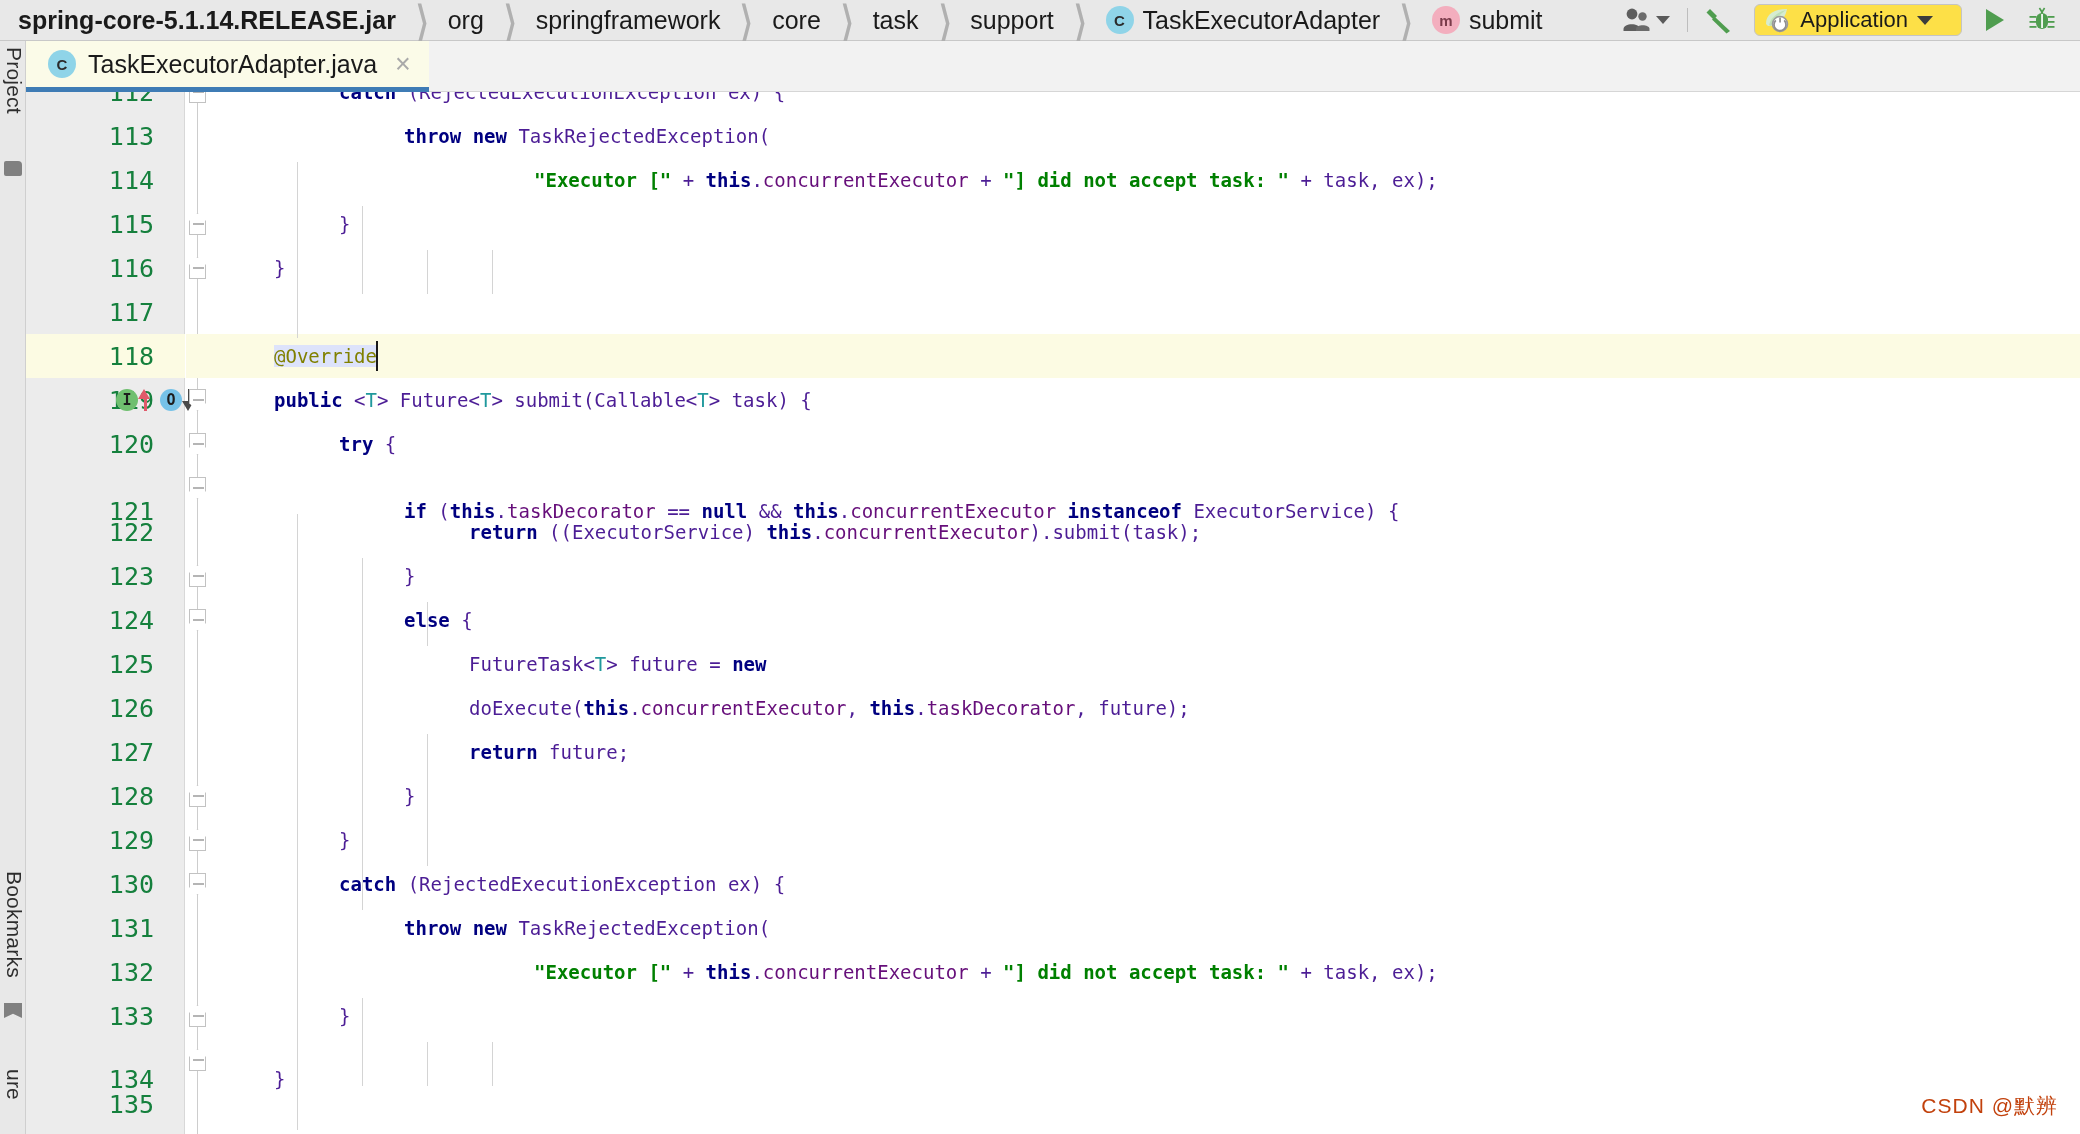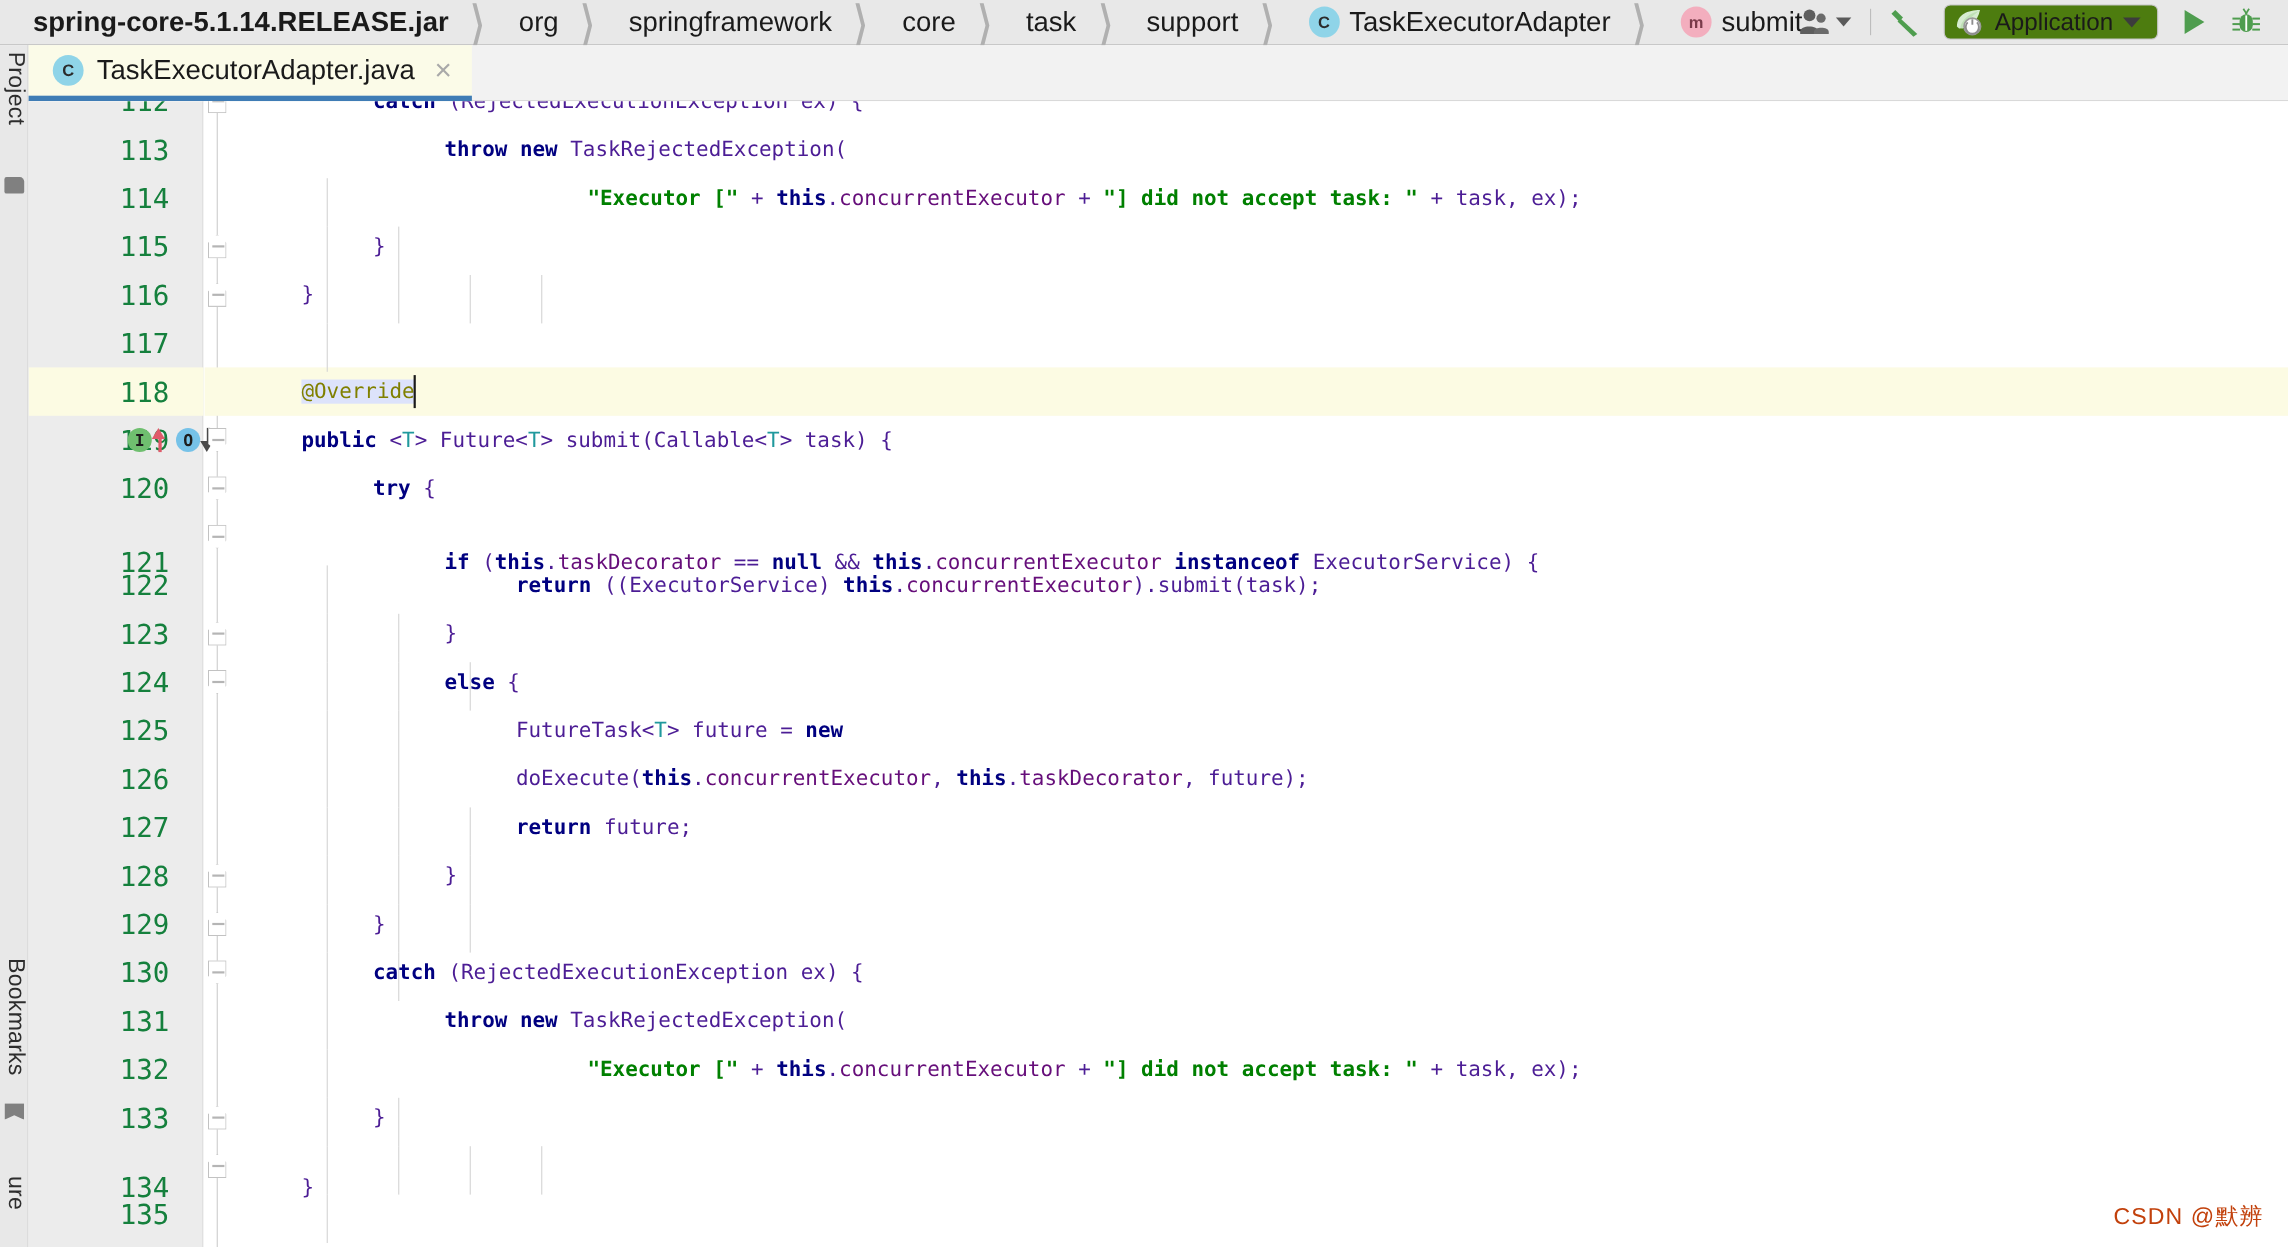--- a/index.html
+++ b/index.html
@@ -16,21 +16,20 @@
     position: absolute; top: 0; left: 0; width: 2080px; height: 41px;
     background: #e8e8e8;
     border-bottom: 1px solid #c8c8c8;
     display: flex; align-items: center;
   }
   .crumbs { display: flex; align-items: center; height: 41px; padding-left: 16px; flex: 1; min-width: 0; }
   .crumb {
     display: flex; align-items: center; gap: 9px;
     font-size: 25px; color: #1a1a1a; white-space: nowrap;
     padding: 0 2px;
-    margin-left: 12px;
   }
   .crumb.bold { font-weight: bold; }
   .sep {
     color: #b0b0b0; font-size: 26px; margin: 0 13px; font-weight: 300;
     transform: scaleX(0.62) scaleY(1.55); display: inline-block;
   }
   .cbadge {
     width: 28px; height: 28px; border-radius: 50%;
     display: inline-flex; align-items: center; justify-content: center;
     font-size: 15px; font-weight: bold; color: #2b2b2b;
@@ -39,22 +38,22 @@
   .cbadge.mtd { background: #f3aebe; color: #7a3b4a; }
 
   .tb-right { display: flex; align-items: center; gap: 0; padding-right: 14px; height: 41px; }
   .tb-btn {
     display: flex; align-items: center; justify-content: center;
     height: 41px; padding: 0 9px;
   }
   .tb-div { width: 1px; height: 24px; background: #bdbdbd; margin: 0 8px; }
   .runcfg {
     display: flex; align-items: center; gap: 9px;
-    background: #4d7c0f; border: 1px solid #c4c4c4; border-radius: 6px;
-    height: 32px; padding: 0 15px 0 8px; margin: 0 8px;
+    background: #fde047; border: 1px solid #c4c4c4; border-radius: 6px;
+    height: 32px; padding: 0 28px 0 8px; margin: 0 8px;
   }
   .runcfg-label { font-size: 22px; color: #1a1a1a; white-space: nowrap; }
   .caret { width: 0; height: 0; border-left: 8px solid transparent; border-right: 8px solid transparent; border-top: 9px solid #3c3c3c; }
   .caret-sm { width: 0; height: 0; border-left: 7px solid transparent; border-right: 7px solid transparent; border-top: 8px solid #5a5a5a; margin-left: 4px; }
 
   
   .tabbar {
     position: absolute; top: 41px; left: 26px; width: 2054px; height: 51px;
     background: #f2f2f2;
     border-bottom: 1px solid #d6d6d6;

